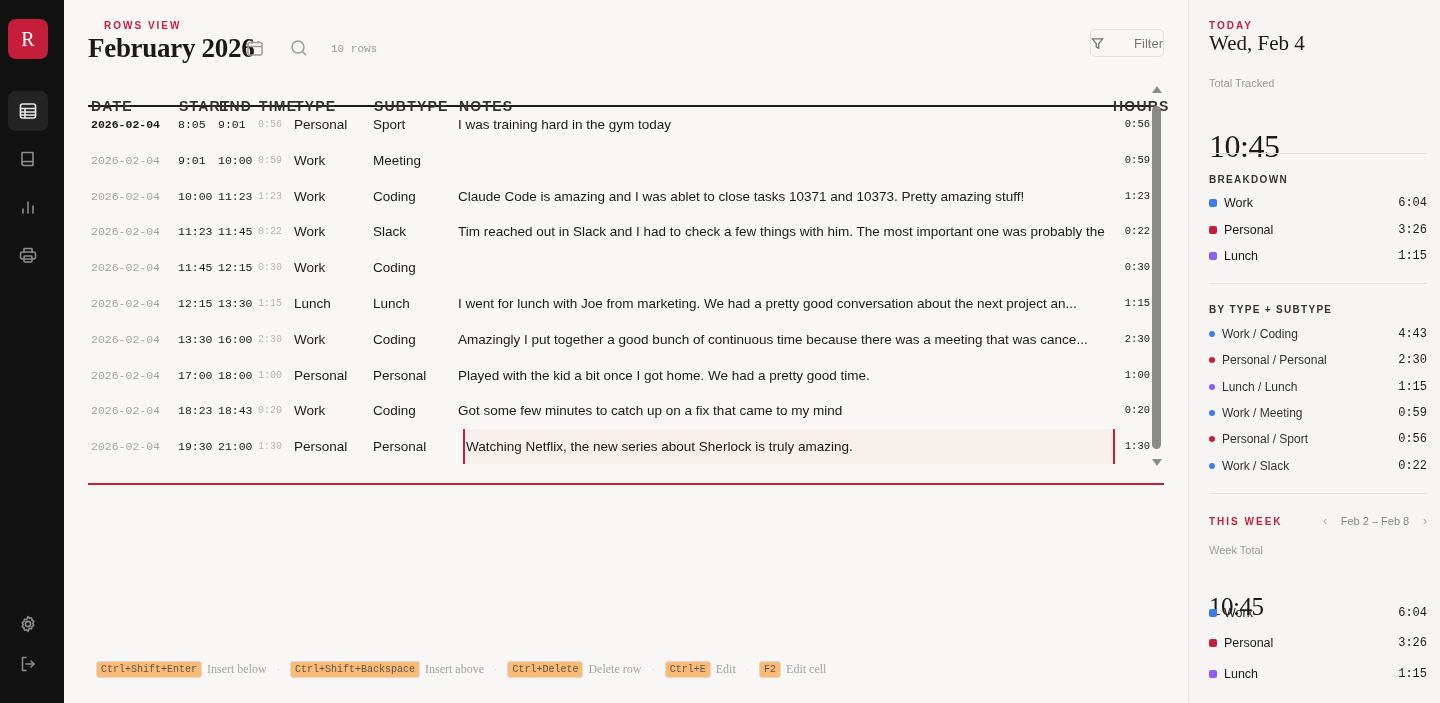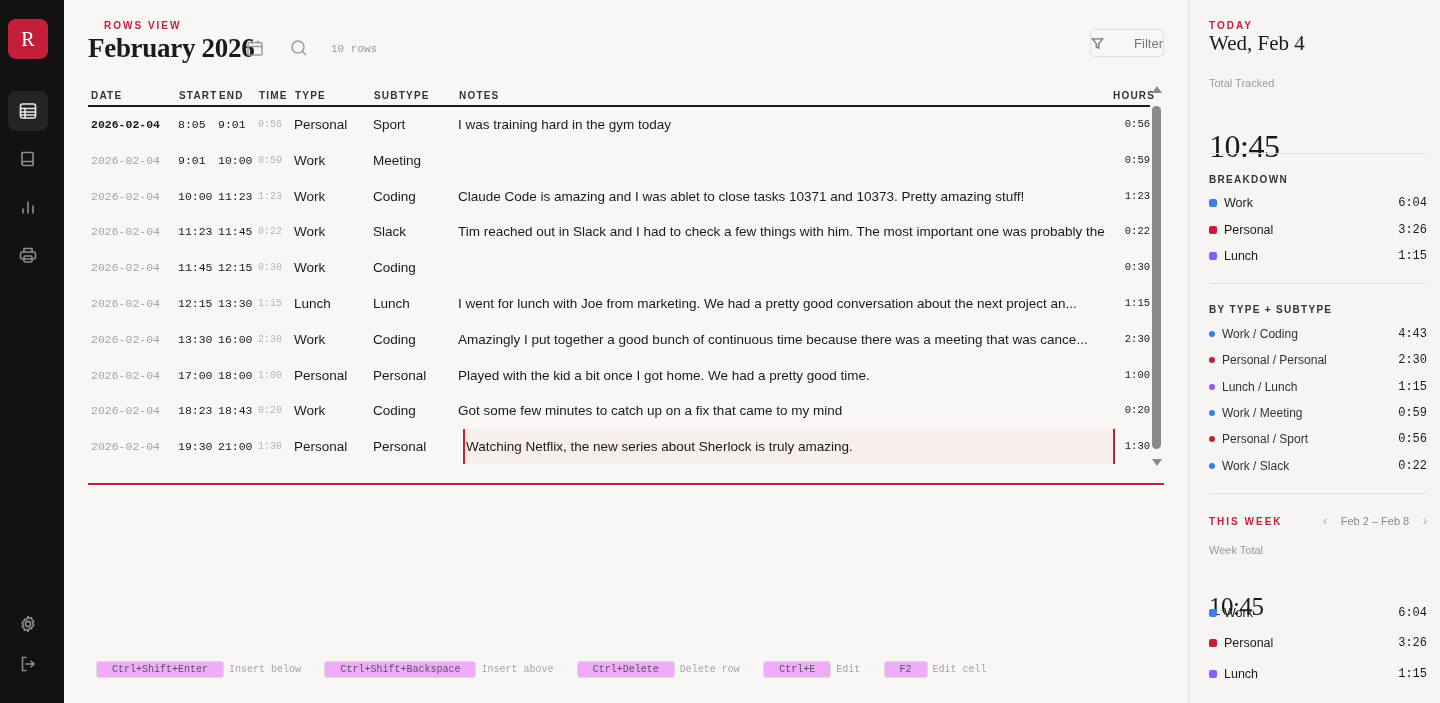--- a/index.html
+++ b/index.html
@@ -20,21 +20,21 @@
   .page-title { position: absolute; left: 24px; top: 33px; font-family: "Liberation Serif", serif; font-size: 27px; color: #1a1a1a; letter-spacing: -0.3px; }
   .hdr-icon { position: absolute; top: 39px; width: 20px; height: 20px; }
   .hdr-icon svg { width: 18px; height: 18px; stroke: #9a9a9a; fill: none; stroke-width: 1.5; }
   .row-count { position: absolute; left: 267px; top: 43px; font-family: "Liberation Mono", monospace; font-size: 11px; color: #9a9a9a; }
   .filter-btn { position: absolute; left: 1026px; top: 29px; width: 74px; height: 28px; border: 1px solid #e2e0dc; border-radius: 5px; background: #f8f7f5; display: flex; align-items: center; justify-content: space-between; gap: 6px; font-size: 13px; color: #777; }
   .filter-btn svg { width: 13px; height: 13px; stroke: #777; fill: none; stroke-width: 1.5; }
 
   
   .table { position: absolute; left: 24px; top: 86px; width: 1062px; }
   .thead { position: relative; height: 21px; border-bottom: 2px solid #1a1a1a; }
-  .th { position: absolute; top: 4px; font-size: 10px; font-weight: 700; letter-spacing: 1.2px; color: #333; }
+  .th { position: absolute; top: 12px; font-size: 14px; font-weight: 700; letter-spacing: 1.2px; color: #333; }
   .tr { position: relative; height: 35.8px; }
   .td { position: absolute; top: 0; height: 35.8px; line-height: 35.8px; white-space: nowrap; overflow: hidden; }
   .c-date { left: 3px; width: 80px; font-family: "Liberation Mono", monospace; font-size: 11.5px; color: #a5a5a5; }
   .tr.first .c-date { color: #1a1a1a; font-weight: 700; }
   .c-start { left: 90px; font-family: "Liberation Mono", monospace; font-size: 11.5px; color: #1a1a1a; }
   .c-end { left: 130px; font-family: "Liberation Mono", monospace; font-size: 11.5px; color: #1a1a1a; }
   .c-time { left: 170px; font-family: "Liberation Mono", monospace; font-size: 10px; color: #b5b5b5; }
   .c-type { left: 206px; font-size: 13.5px; color: #1a1a1a; }
   .c-sub { left: 285px; font-size: 13.5px; color: #1a1a1a; }
   .c-notes { left: 369px; width: 650px; font-size: 13.5px; color: #1a1a1a; text-overflow: ellipsis; padding-left: 1px; }
@@ -44,22 +44,22 @@
 
   
   .scrollbar { position: absolute; left: 1086px; top: 86px; width: 14px; height: 380px; }
   .sb-up, .sb-down { position: absolute; left: 2px; width: 0; height: 0; border-left: 5px solid transparent; border-right: 5px solid transparent; }
   .sb-up { top: 0; border-bottom: 7px solid #8a8a8a; }
   .sb-down { bottom: 0; border-top: 7px solid #8a8a8a; }
   .sb-thumb { position: absolute; left: 2px; top: 20px; width: 9px; height: 343px; background: #8a8a8a; border-radius: 5px; }
 
   
   .shortcuts { position: absolute; left: 32px; top: 661px; display: flex; align-items: center; font-size: 11px; }
-  .kbd { font-family: "Liberation Mono", monospace; font-size: 10px; color: #555; background: #f0abfc; border: 1px solid #dcdad6; border-radius: 3px; padding: 2px 15px; }
-  .sc-label { font-family: Liberation Mono, monospace; font-size: 10px; color: #a5a5a5; margin-left: 5px; }
+  .kbd { font-family: "Liberation Mono", monospace; font-size: 10px; color: #555; background: #fdba74; border: 1px solid #dcdad6; border-radius: 3px; padding: 2px 4px; }
+  .sc-label { font-family: Liberation Serif, serif; font-size: 12px; color: #a5a5a5; margin-left: 5px; }
   .sc-sep { color: #cfcfcf; margin: 0 10px; font-size: 10px; }
 
   
   .side { position: absolute; left: 1188px; top: 0; width: 252px; height: 703px; background: #f6f5f3; border-left: 1px solid #e6e4e0; }
   .s-eyebrow { position: absolute; left: 20px; font-size: 10px; letter-spacing: 2px; color: #c41e3a; font-weight: 700; }
   .s-date { position: absolute; left: 20px; top: 31px; font-family: "Liberation Serif", serif; font-size: 21px; color: #1a1a1a; }
   .s-label { position: absolute; left: 20px; font-size: 11px; color: #9a9a9a; }
   .s-big { position: absolute; left: 20px; font-family: "Liberation Serif", serif; color: #1a1a1a; letter-spacing: -0.5px; margin-top: 32px; }
   .s-divider { position: absolute; left: 20px; width: 218px; height: 1px; background: #e2e0dc; }
   .s-head { position: absolute; left: 20px; font-size: 10px; font-weight: 700; letter-spacing: 1.3px; color: #333; }

